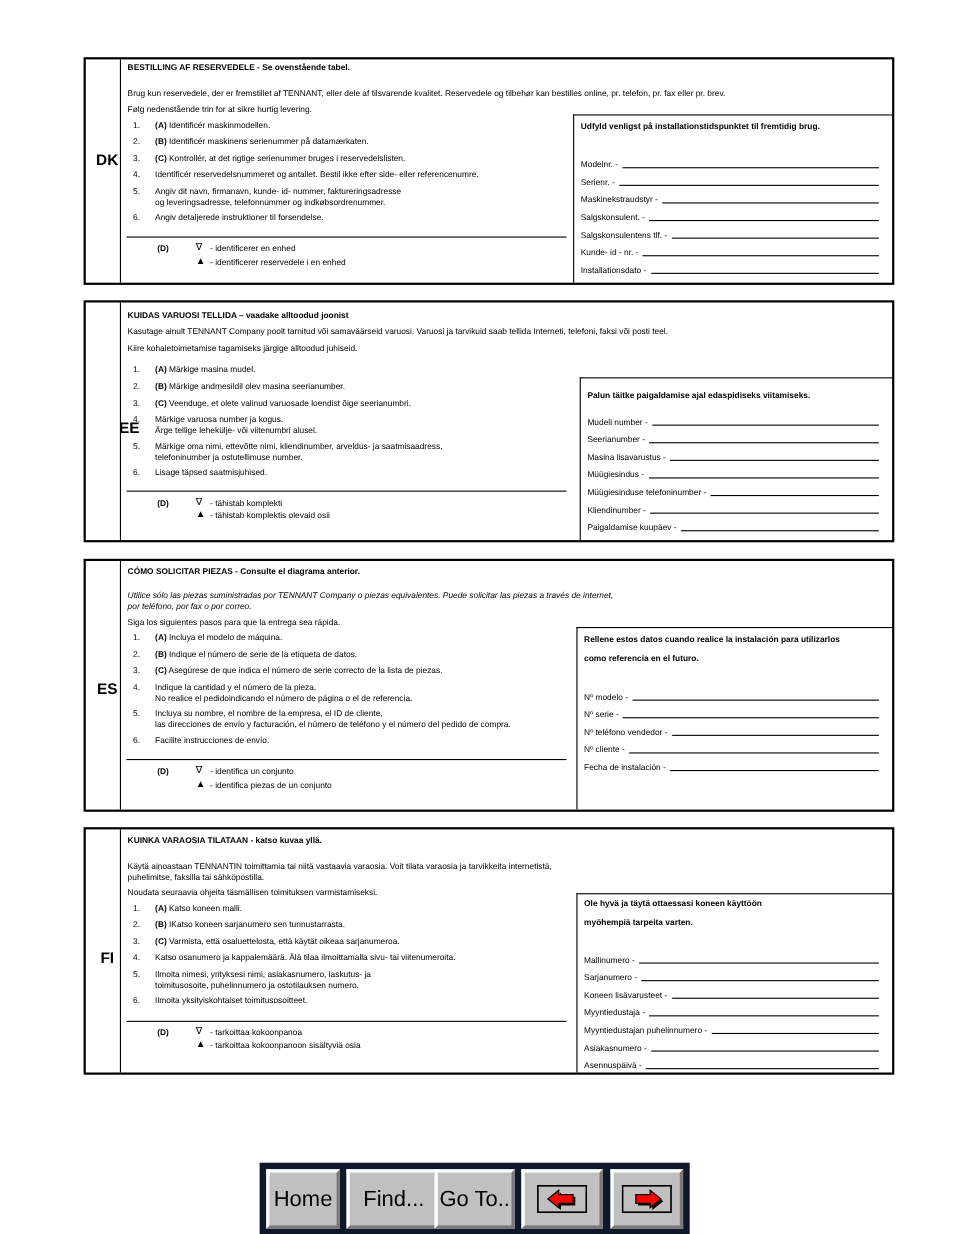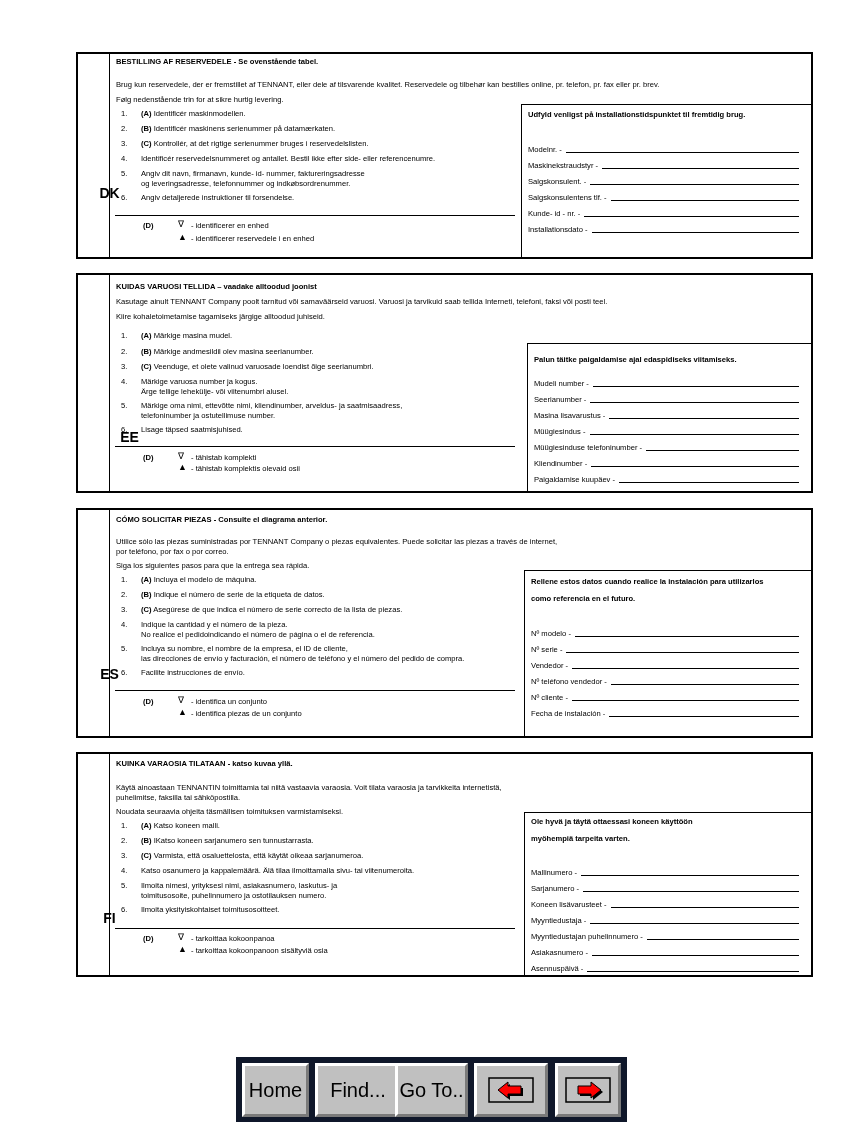--- a/index.html
+++ b/index.html
@@ -1,20 +1,20 @@
 <!DOCTYPE html>
 <html><head>
 <meta charset="utf-8">
 <style>
   html, body { margin:0; padding:0; background:#fff; }
   body { width:866px; height:1122px; position:relative; overflow:hidden;
          font-family:"Liberation Sans", sans-serif; color:#000; }
   .section { position:absolute; left:76px; width:737px; border:2.5px solid #000; box-sizing:border-box; }
   .code-col { position:absolute; left:0; top:0; bottom:0; width:31px; border-right:1.5px solid #000; }
-  .code { position:absolute; left:16px; width:31px; text-align:center; font-weight:bold; font-size:14px; line-height:16px;margin-top:48px; }
+  .code { position:absolute; left:4px; width:31px; text-align:center; font-weight:bold; font-size:14px; line-height:16px; }
   .t { position:absolute; font-size:7.6px; line-height:9.5px; white-space:pre-line; }
   .b { font-weight:bold; }
   .title { left:38px; font-weight:bold; }
   .intro { left:38px; }
   .num { left:43px; }
   .stxt { left:63px; }
   .sep { position:absolute; left:37px; width:400px; height:0; border-top:1px solid #000; }
   .leg-label { left:65px; font-weight:bold; }
   .leg-sym { left:100px; font-size:9px; }
   .leg-txt { left:113px; }
@@ -62,20 +62,24 @@
   <div class="t leg-txt" style="top:180px;">-  identificerer reservedele i en enhed</div>
 
   <div class="form-box" style="left:443px;top:50px;">
     <div class="form-title" style="top:1px;">Udfyld venligst på installationstidspunktet til fremtidig brug.</div>
     <div class="fields" style="top:34px;">
       <div class="field">
           <span class="lbl">Modelnr. -</span>
           <span class="line"></span>
         </div>
       <div class="field">
+          <span class="lbl">Serienr. -</span>
+          <span class="line"></span>
+        </div>
+      <div class="field">
           <span class="lbl">Maskinekstraudstyr -</span>
           <span class="line"></span>
         </div>
       <div class="field">
           <span class="lbl">Salgskonsulent.  -</span>
           <span class="line"></span>
         </div>
       <div class="field">
           <span class="lbl">Salgskonsulentens tlf. -</span>
           <span class="line"></span>
@@ -153,21 +157,21 @@
           <span class="line"></span>
         </div>
     </div>
   </div>
 </div>
 
 <div class="section" style="top:508px;height:230px;">
   <div class="code-col"></div>
   <div class="code" style="top:108px;">ES</div>
   <div class="t title" style="top:5px;">CÓMO SOLICITAR PIEZAS -  Consulte el diagrama anterior.</div>
-  <div class="t intro" style="top:27px;">Utilice sólo las piezas suministradas por TENNANT Company o piezas equivalentes. Puede solicitar las piezas a través de internet,
+  <div class="t intro" style="top:27px;font-style:italic;">Utilice sólo las piezas suministradas por TENNANT Company o piezas equivalentes. Puede solicitar las piezas a través de internet,
 por teléfono, por fax o por correo.</div>
   <div class="t intro" style="top:51px;">Siga los siguientes pasos para que la entrega sea rápida.</div>
 
   <div class="t num" style="top:65px;">1.</div>
   <div class="t stxt" style="top:65px;"><span class="b">(A)</span><span> Incluya el modelo de máquina.</span></div>
   <div class="t num" style="top:80px;">2.</div>
   <div class="t stxt" style="top:80px;"><span class="b">(B)</span><span> Indique el número de serie de la etiqueta de datos.</span></div>
   <div class="t num" style="top:95px;">3.</div>
   <div class="t stxt" style="top:95px;"><span class="b">(C)</span><span> Asegúrese de que indica el número de serie correcto de la lista de piezas.</span></div>
   <div class="t num" style="top:110px;">4.</div>
@@ -192,24 +196,20 @@
     <div class="fields" style="top:52px;">
       <div class="field">
           <span class="lbl">Nº modelo -</span>
           <span class="line"></span>
         </div>
       <div class="field">
           <span class="lbl">Nº serie -</span>
           <span class="line"></span>
         </div>
       <div class="field">
-          <span class="lbl">Vendedor -</span>
-          <span class="line"></span>
-        </div>
-      <div class="field">
           <span class="lbl">Nº teléfono vendedor -</span>
           <span class="line"></span>
         </div>
       <div class="field">
           <span class="lbl">Nº cliente -</span>
           <span class="line"></span>
         </div>
       <div class="field">
           <span class="lbl">Fecha de instalación -</span>
           <span class="line"></span>

